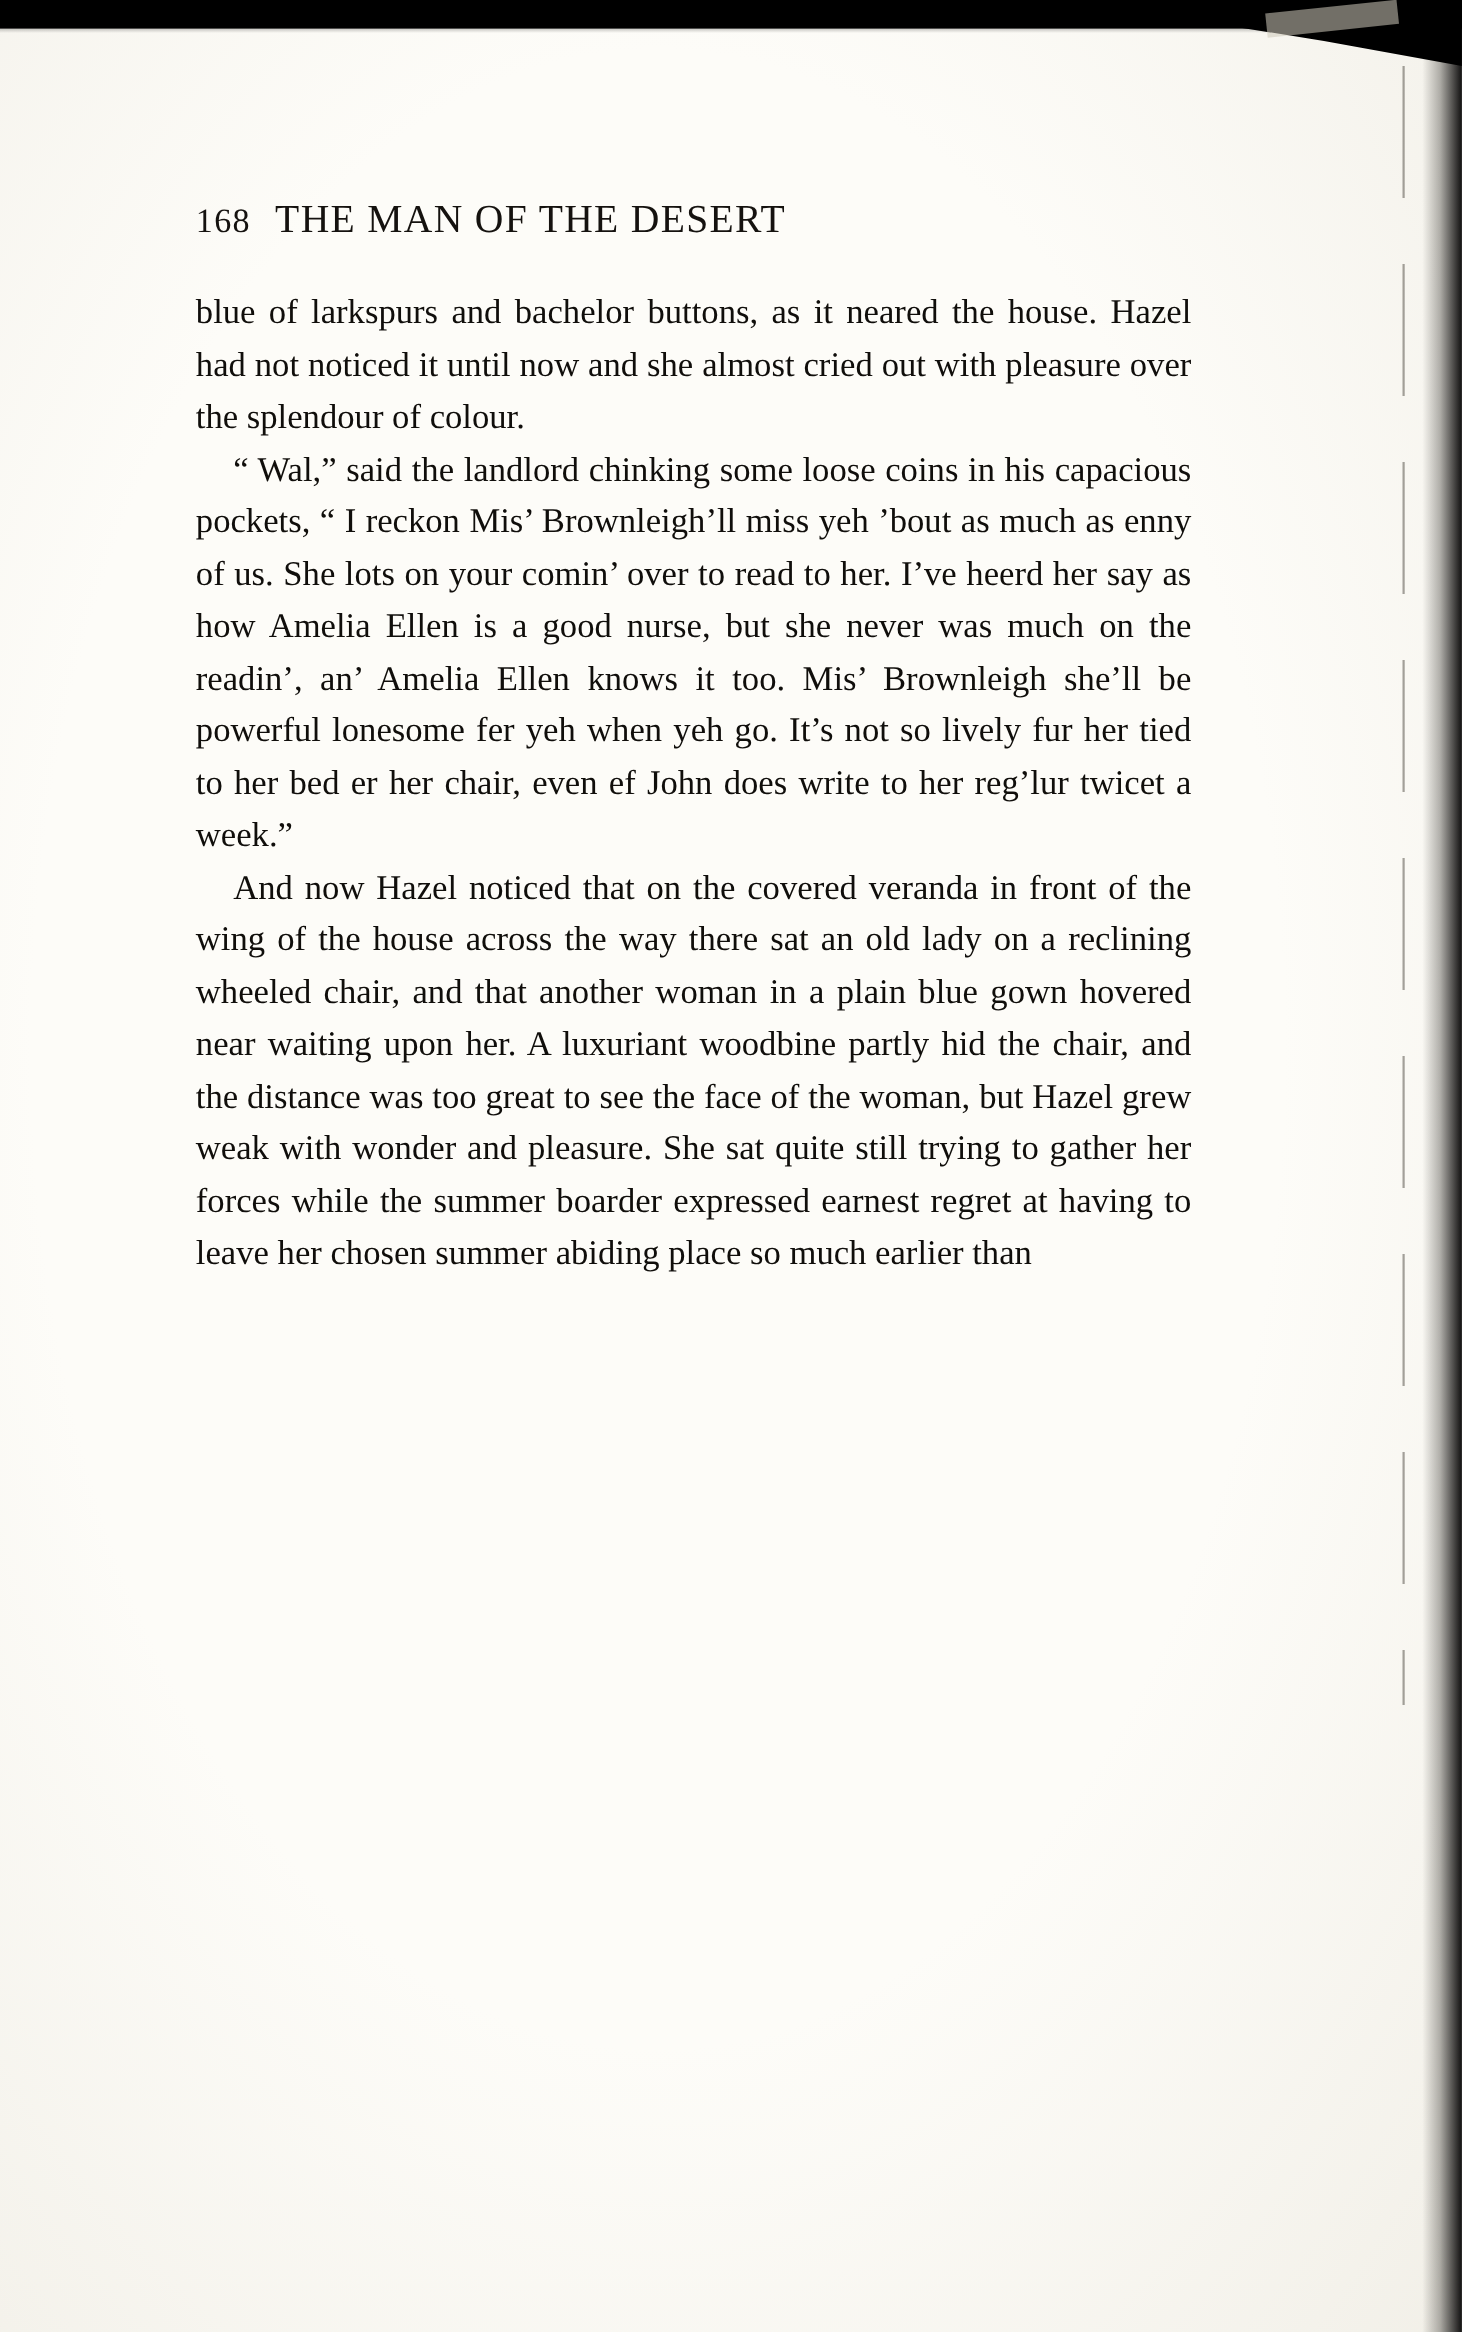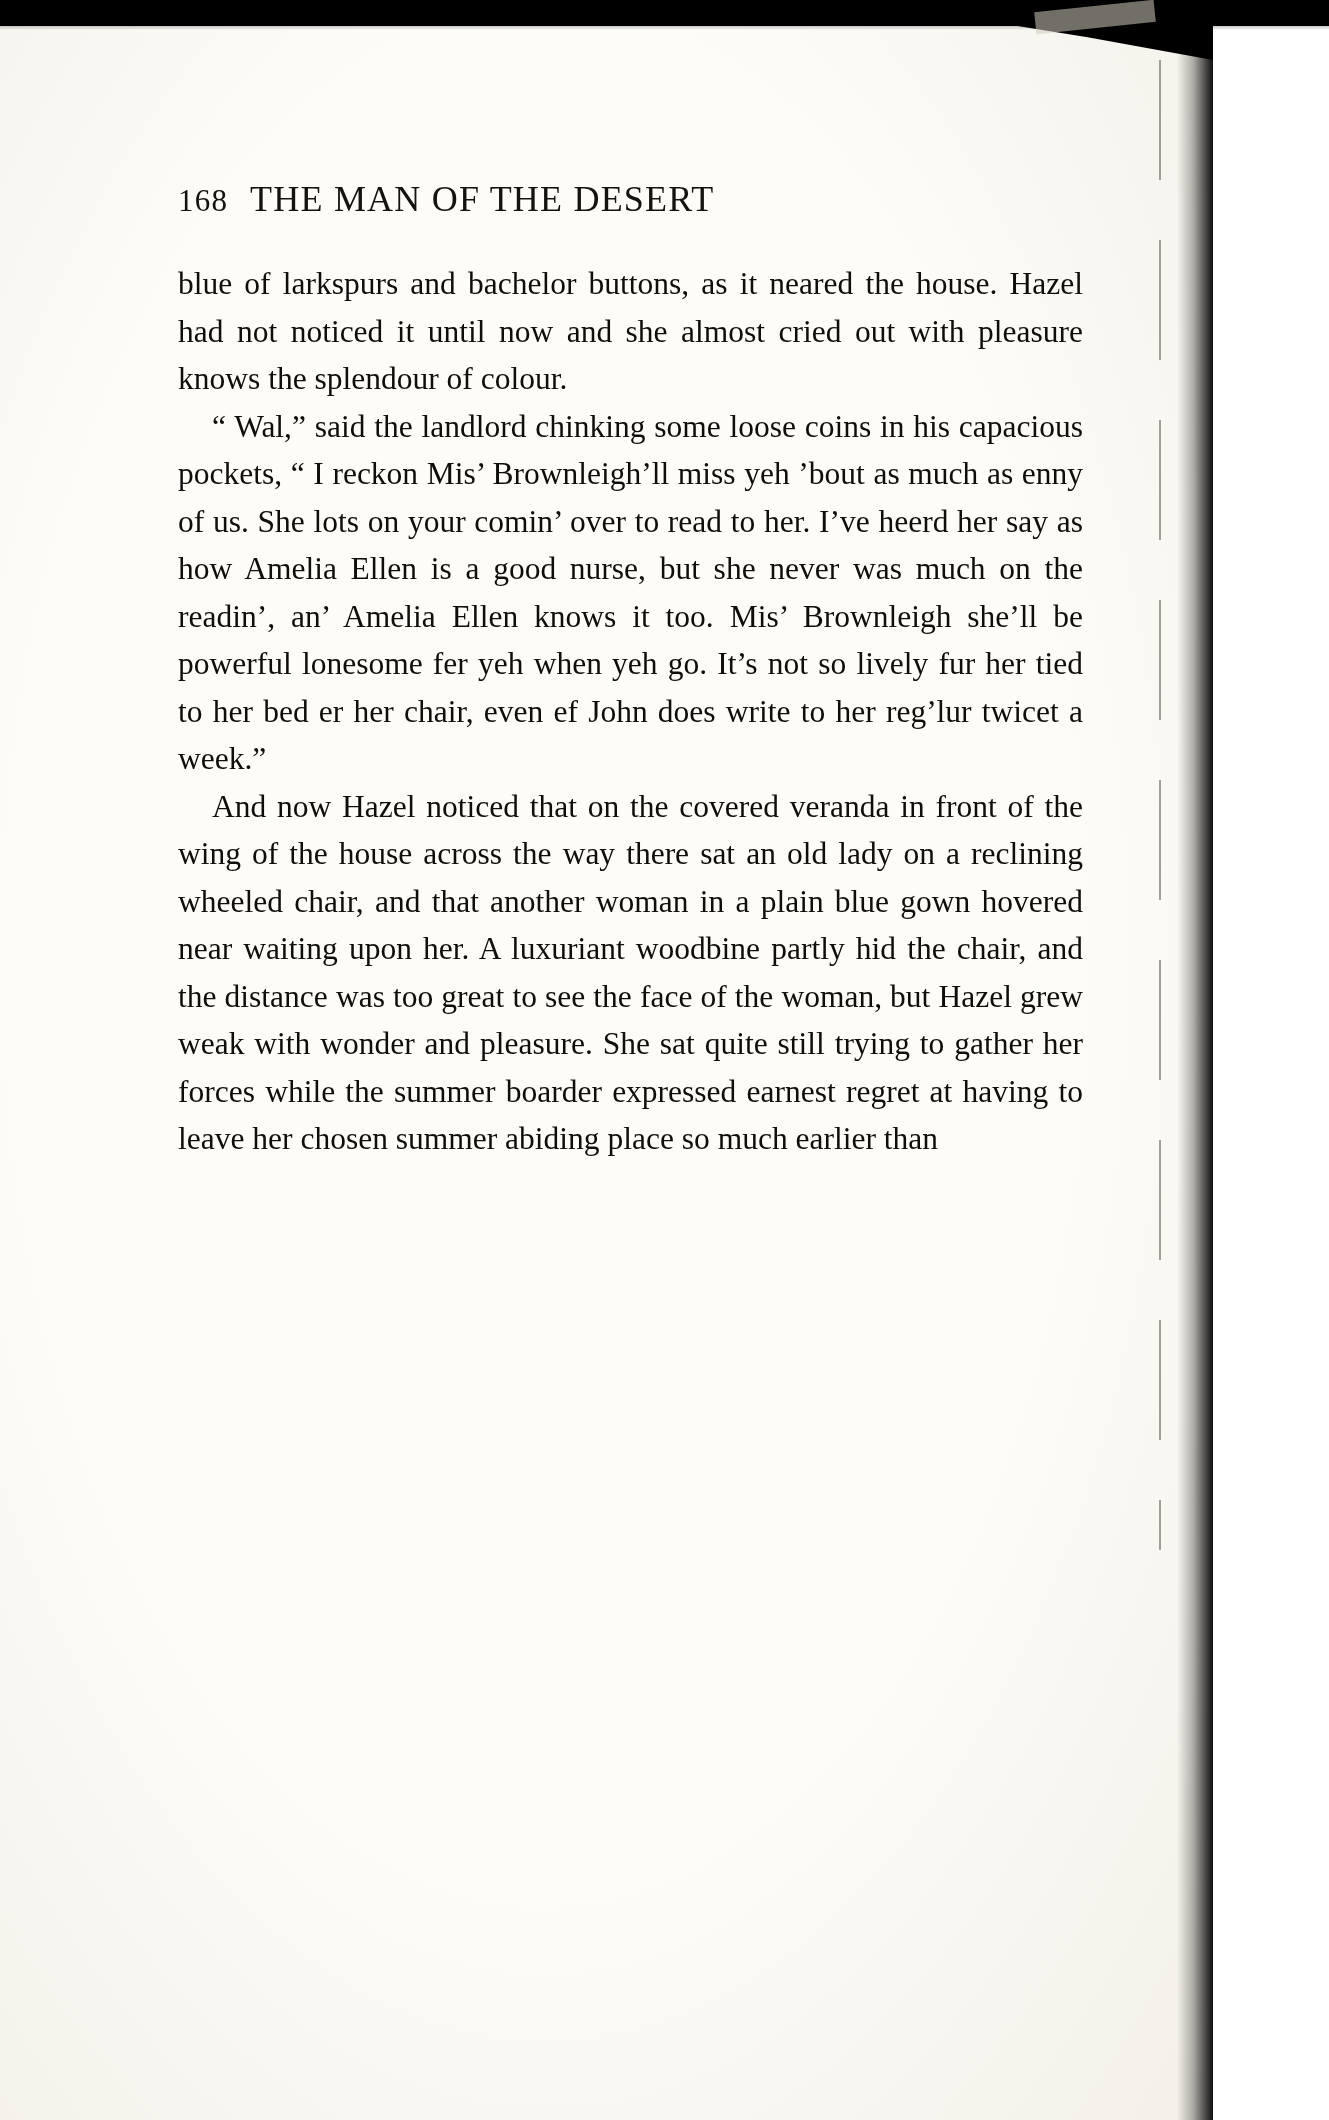--- a/index.html
+++ b/index.html
@@ -13,21 +13,21 @@
     position: relative;
     overflow: hidden;
     font-family: "Liberation Serif", serif;
   }
 
   
   #page-scan {
     position: absolute;
     left: 0;
     top: 0;
-    width: 1213px;
+    width: 1329px;
     height: 2120px;
     background: #fdfcf8;
   }
 
   
   #paper-tone {
     position: absolute;
     inset: 0;
     background:
       radial-gradient(ellipse at 45% 45%, rgba(255,255,255,0) 55%, rgba(228,224,212,0.45) 100%);
@@ -147,21 +147,21 @@
 <div id="page-scan">
 
   <div id="paper-tone"></div>
 
   <div id="text-block">
 
     <div id="page-header">
       <span class="folio">168</span><span class="running-title">THE MAN OF THE DESERT</span>
     </div>
 
-    <p class="para">blue of larkspurs and bachelor buttons, as it neared the house. Hazel had not noticed it until now and she almost cried out with pleasure knows the splendour of colour.</p>
+    <p class="para">blue of larkspurs and bachelor buttons, as it neared the house. Hazel had not noticed it until now and she almost cried out with pleasure over the splendour of colour.</p>
     <p class="para indent">“ Wal,” said the landlord chinking some loose coins in his capacious pockets, “ I reckon Mis’ Brownleigh’ll miss yeh ’bout as much as enny of us. She lots on your comin’ over to read to her. I’ve heerd her say as how Amelia Ellen is a good nurse, but she never was much on the readin’, an’ Amelia Ellen knows it too. Mis’ Brownleigh she’ll be powerful lonesome fer yeh when yeh go. It’s not so lively fur her tied to her bed er her chair, even ef John does write to her reg’lur twicet a week.”</p>
     <p class="para indent">And now Hazel noticed that on the covered veranda in front of the wing of the house across the way there sat an old lady on a reclining wheeled chair, and that another woman in a plain blue gown hovered near waiting upon her. A luxuriant woodbine partly hid the chair, and the distance was too great to see the face of the woman, but Hazel grew weak with wonder and pleasure. She sat quite still trying to gather her forces while the summer boarder expressed earnest regret at having to leave her chosen summer abiding place so much earlier than</p>
 
   </div>
 
   <div id="gutter-line"></div>
   <div id="scan-edge-right"></div>
   <div id="scan-edge-top"></div>
   <div id="scan-corner"></div>
   <div id="scan-corner-white"></div>

